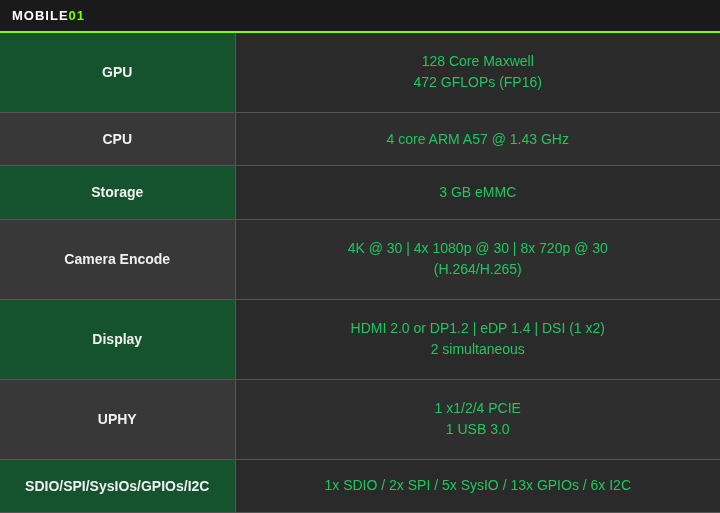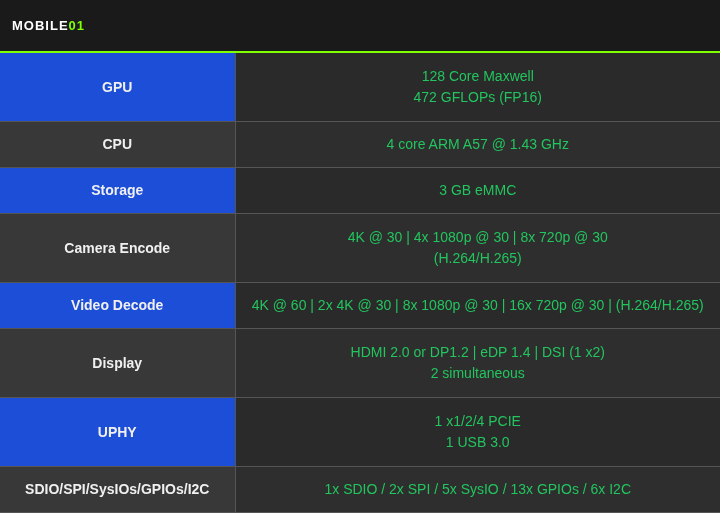--- a/index.html
+++ b/index.html
@@ -8,21 +8,21 @@
       width: 720px;
       height: 513px;
       background: #2a2a2a;
       font-family: Arial, sans-serif;
       display: flex;
       flex-direction: column;
     }
 
     .header {
       background: #1a1a1a;
-      padding: 18px 12px;
+      padding: 8px 12px;
       display: flex;
       align-items: center;
       border-bottom: 2px solid #7fff00;
     }
 
     .logo {
       color: #7fff00;
       font-size: 13px;
       font-weight: bold;
       letter-spacing: 1px;
@@ -44,21 +44,21 @@
 
     td {
       padding: 10px 14px;
       color: #22c55e;
       font-size: 14px;
       vertical-align: middle;
     }
 
     td:first-child {
       width: 235px;
-      background: #1d4ed8;
+      background: #14532d;
       font-weight: bold;
       text-align: center;
       border-right: 1px solid #555;
       font-size: 14px;
       color: #f0f0f0;
     }
 
     td:last-child {
       background: #2a2a2a;
       text-align: center;
@@ -94,24 +94,20 @@
       </tr>
       <tr>
         <td>Storage</td>
         <td>3 GB eMMC</td>
       </tr>
       <tr>
         <td>Camera Encode</td>
         <td>4K @ 30  |  4x 1080p @ 30  |  8x 720p @ 30<br>(H.264/H.265)</td>
       </tr>
       <tr>
-        <td>Video Decode</td>
-        <td>4K @ 60  |  2x 4K @ 30  |  8x 1080p @ 30  |  16x 720p @ 30   |  (H.264/H.265)</td>
-      </tr>
-      <tr>
         <td>Display</td>
         <td>HDMI 2.0 or DP1.2  |  eDP 1.4  |  DSI (1 x2)<br>2 simultaneous</td>
       </tr>
       <tr>
         <td>UPHY</td>
         <td>1 x1/2/4 PCIE<br>1 USB 3.0</td>
       </tr>
       <tr>
         <td>SDIO/SPI/SysIOs/GPIOs/I2C</td>
         <td>1x SDIO  /  2x SPI  /  5x SysIO  /  13x GPIOs  /  6x I2C</td>

